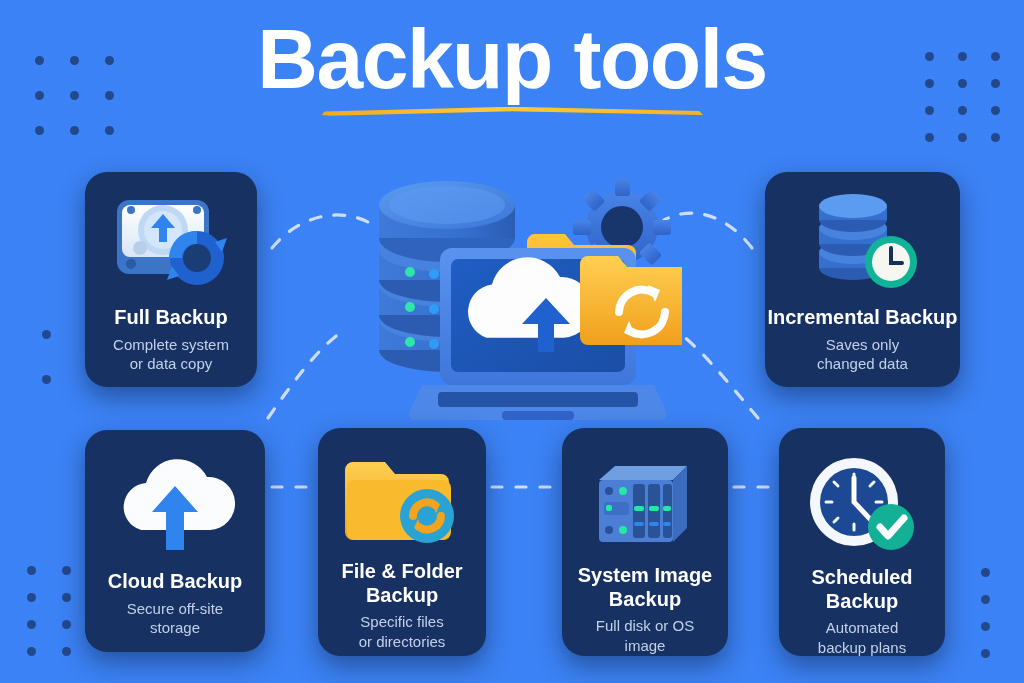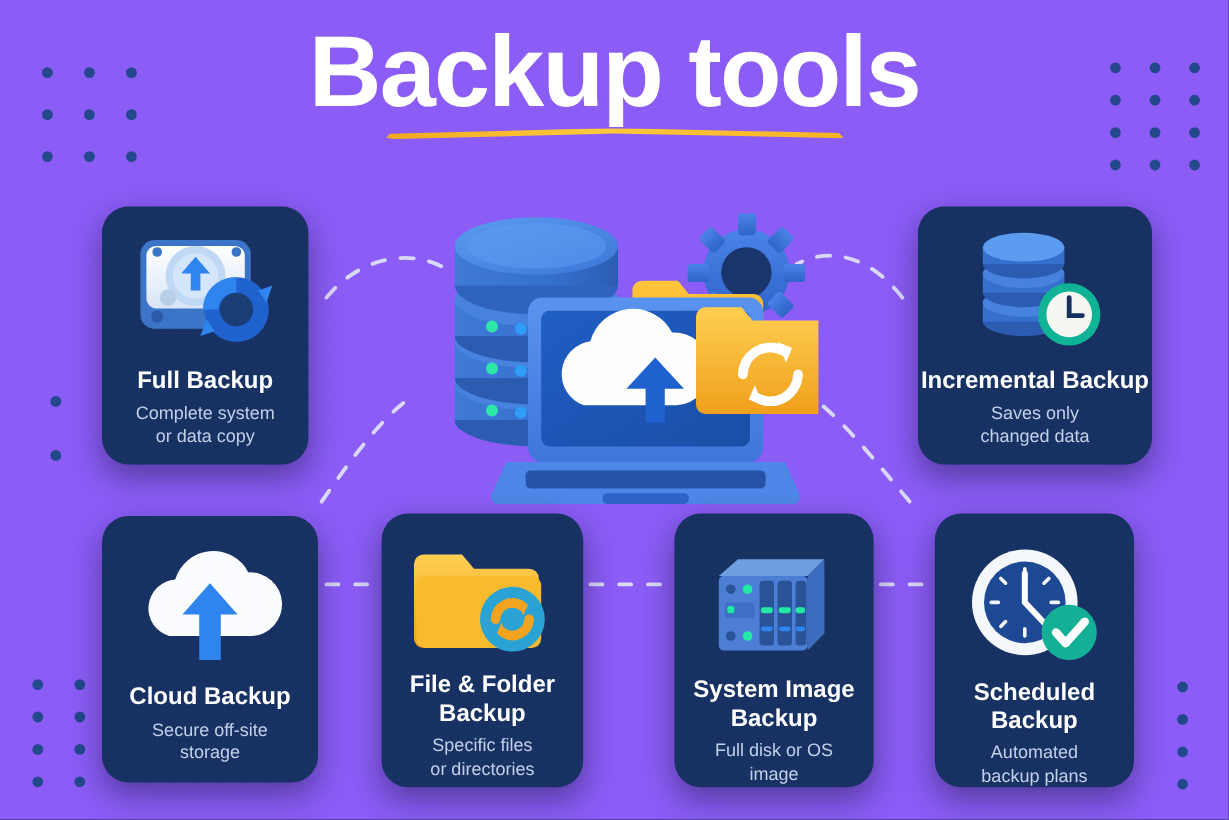--- a/index.html
+++ b/index.html
@@ -8,21 +8,21 @@
     font-family:"Liberation Sans", sans-serif;
     background:#0c1e40;
     position:relative;
   }
   #stage {
     position:absolute; inset:0;
     width:1024px; height:683px;
     background:
       radial-gradient(ellipse 620px 430px at 512px 300px, rgba(30,68,134,0.55) 0%, rgba(18,44,96,0.25) 45%, rgba(12,30,64,0) 72%),
       radial-gradient(ellipse 900px 700px at 50% 45%, #15315f 0%, #102murky 0%, #0e2550 48%, #0a1833 100%);
-    background-color:#8b5cf6;
+    background-color:#3b82f6;
     overflow:hidden;
   }
   
   #noise {
     position:absolute; inset:0;
     background-image:radial-gradient(rgba(90,140,220,0.10) 0.7px, transparent 0.8px);
     background-size:4px 4px;
     pointer-events:none;
   }
   

